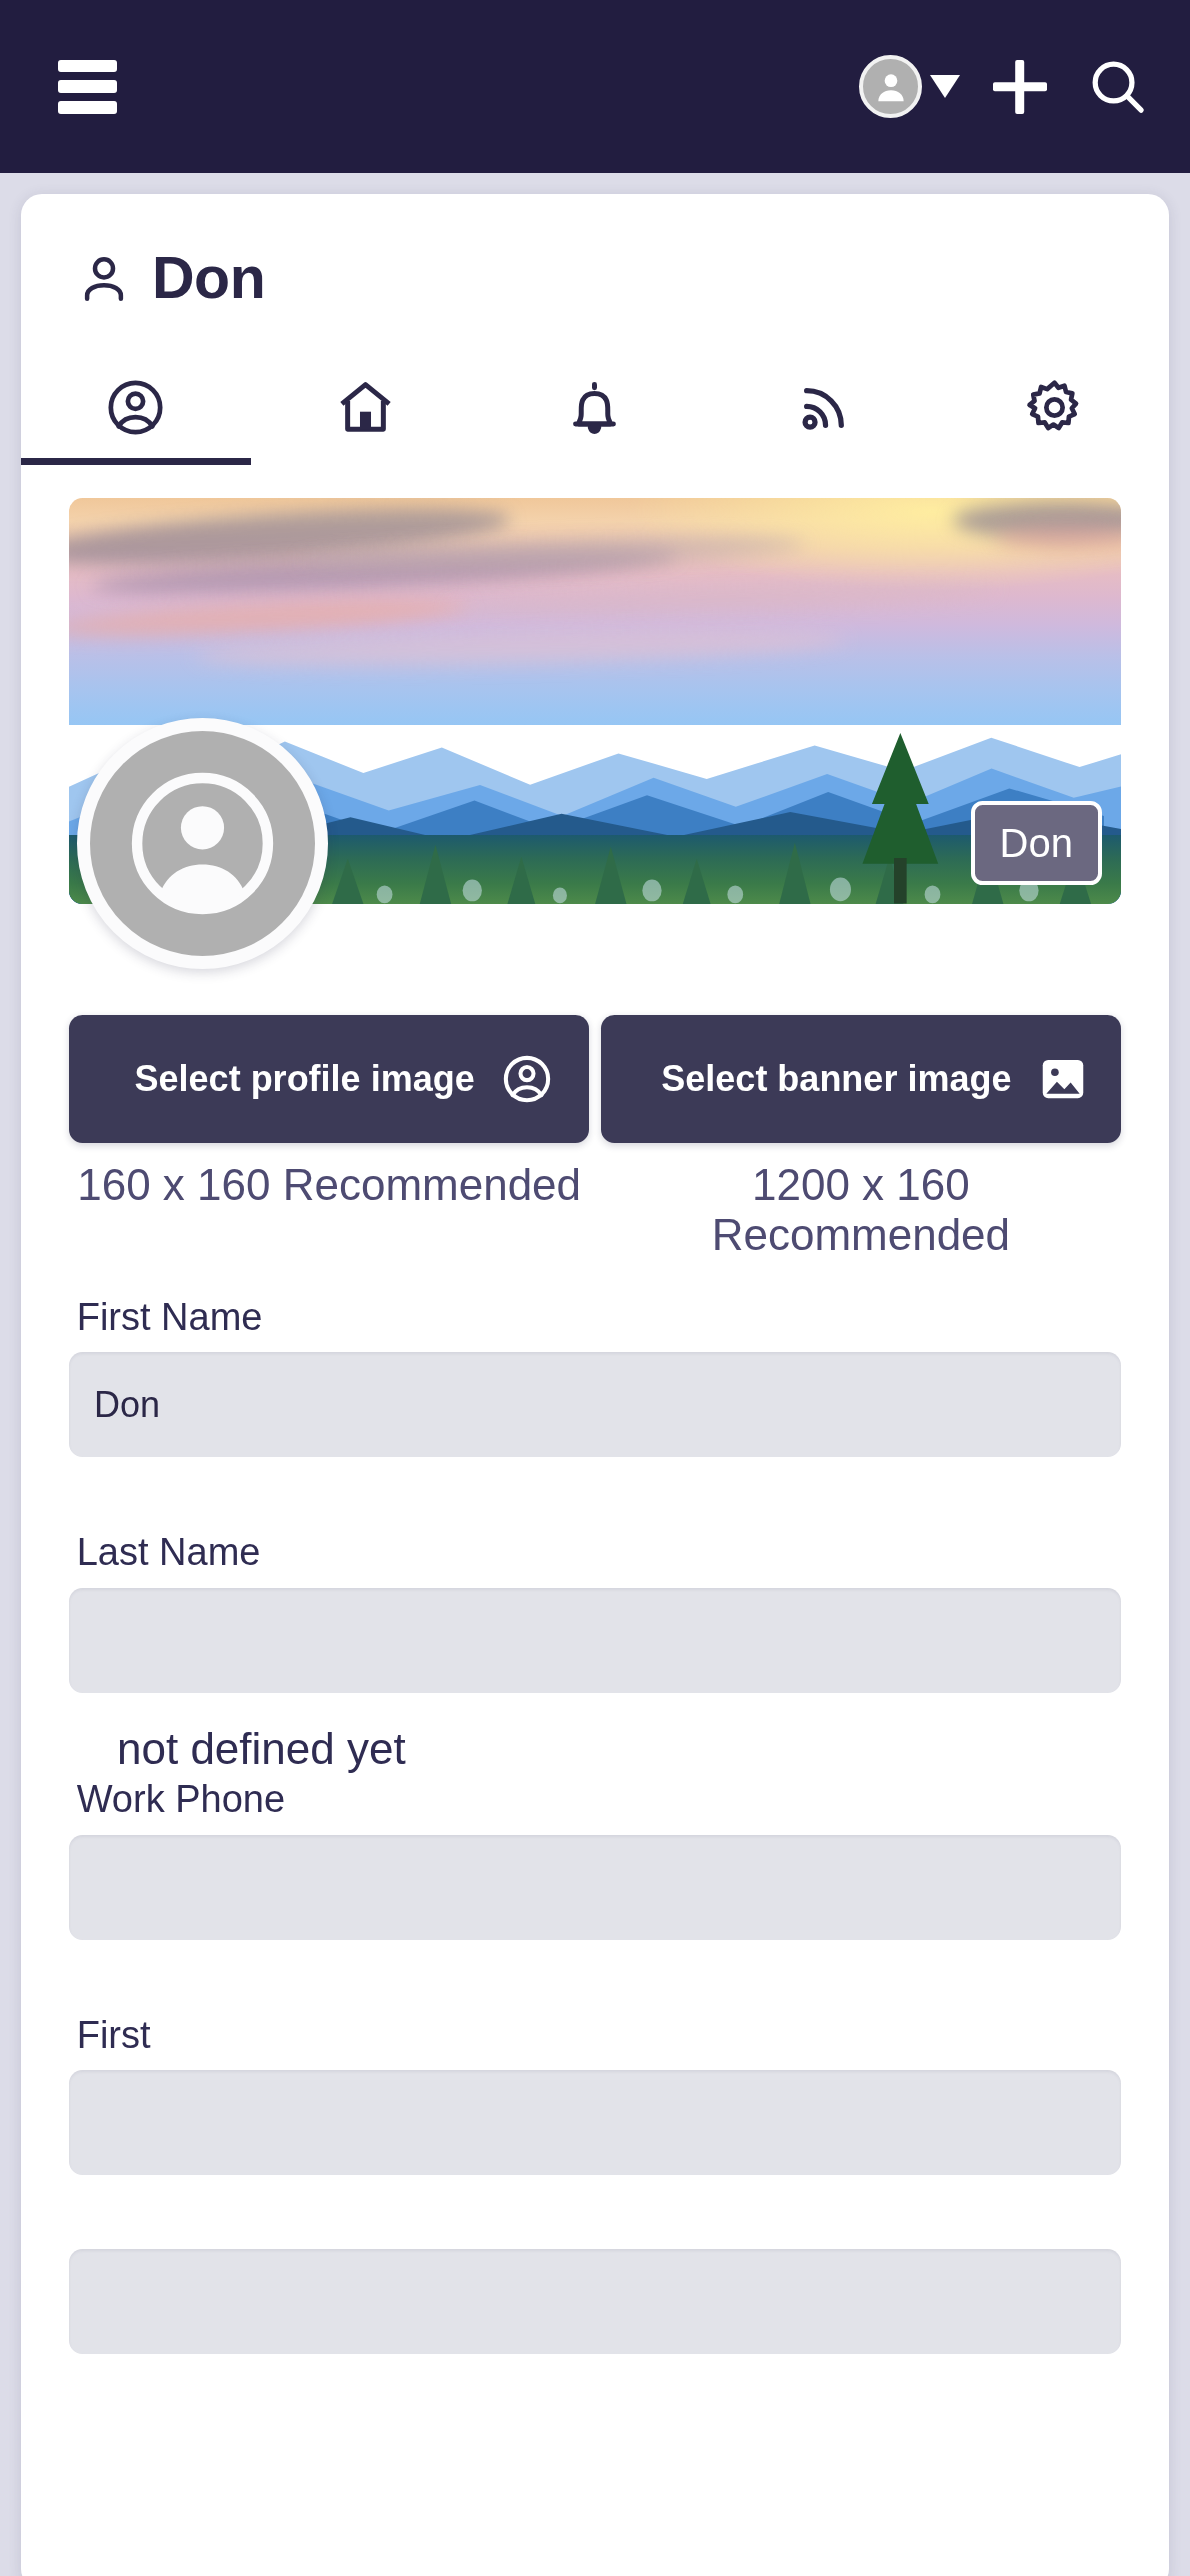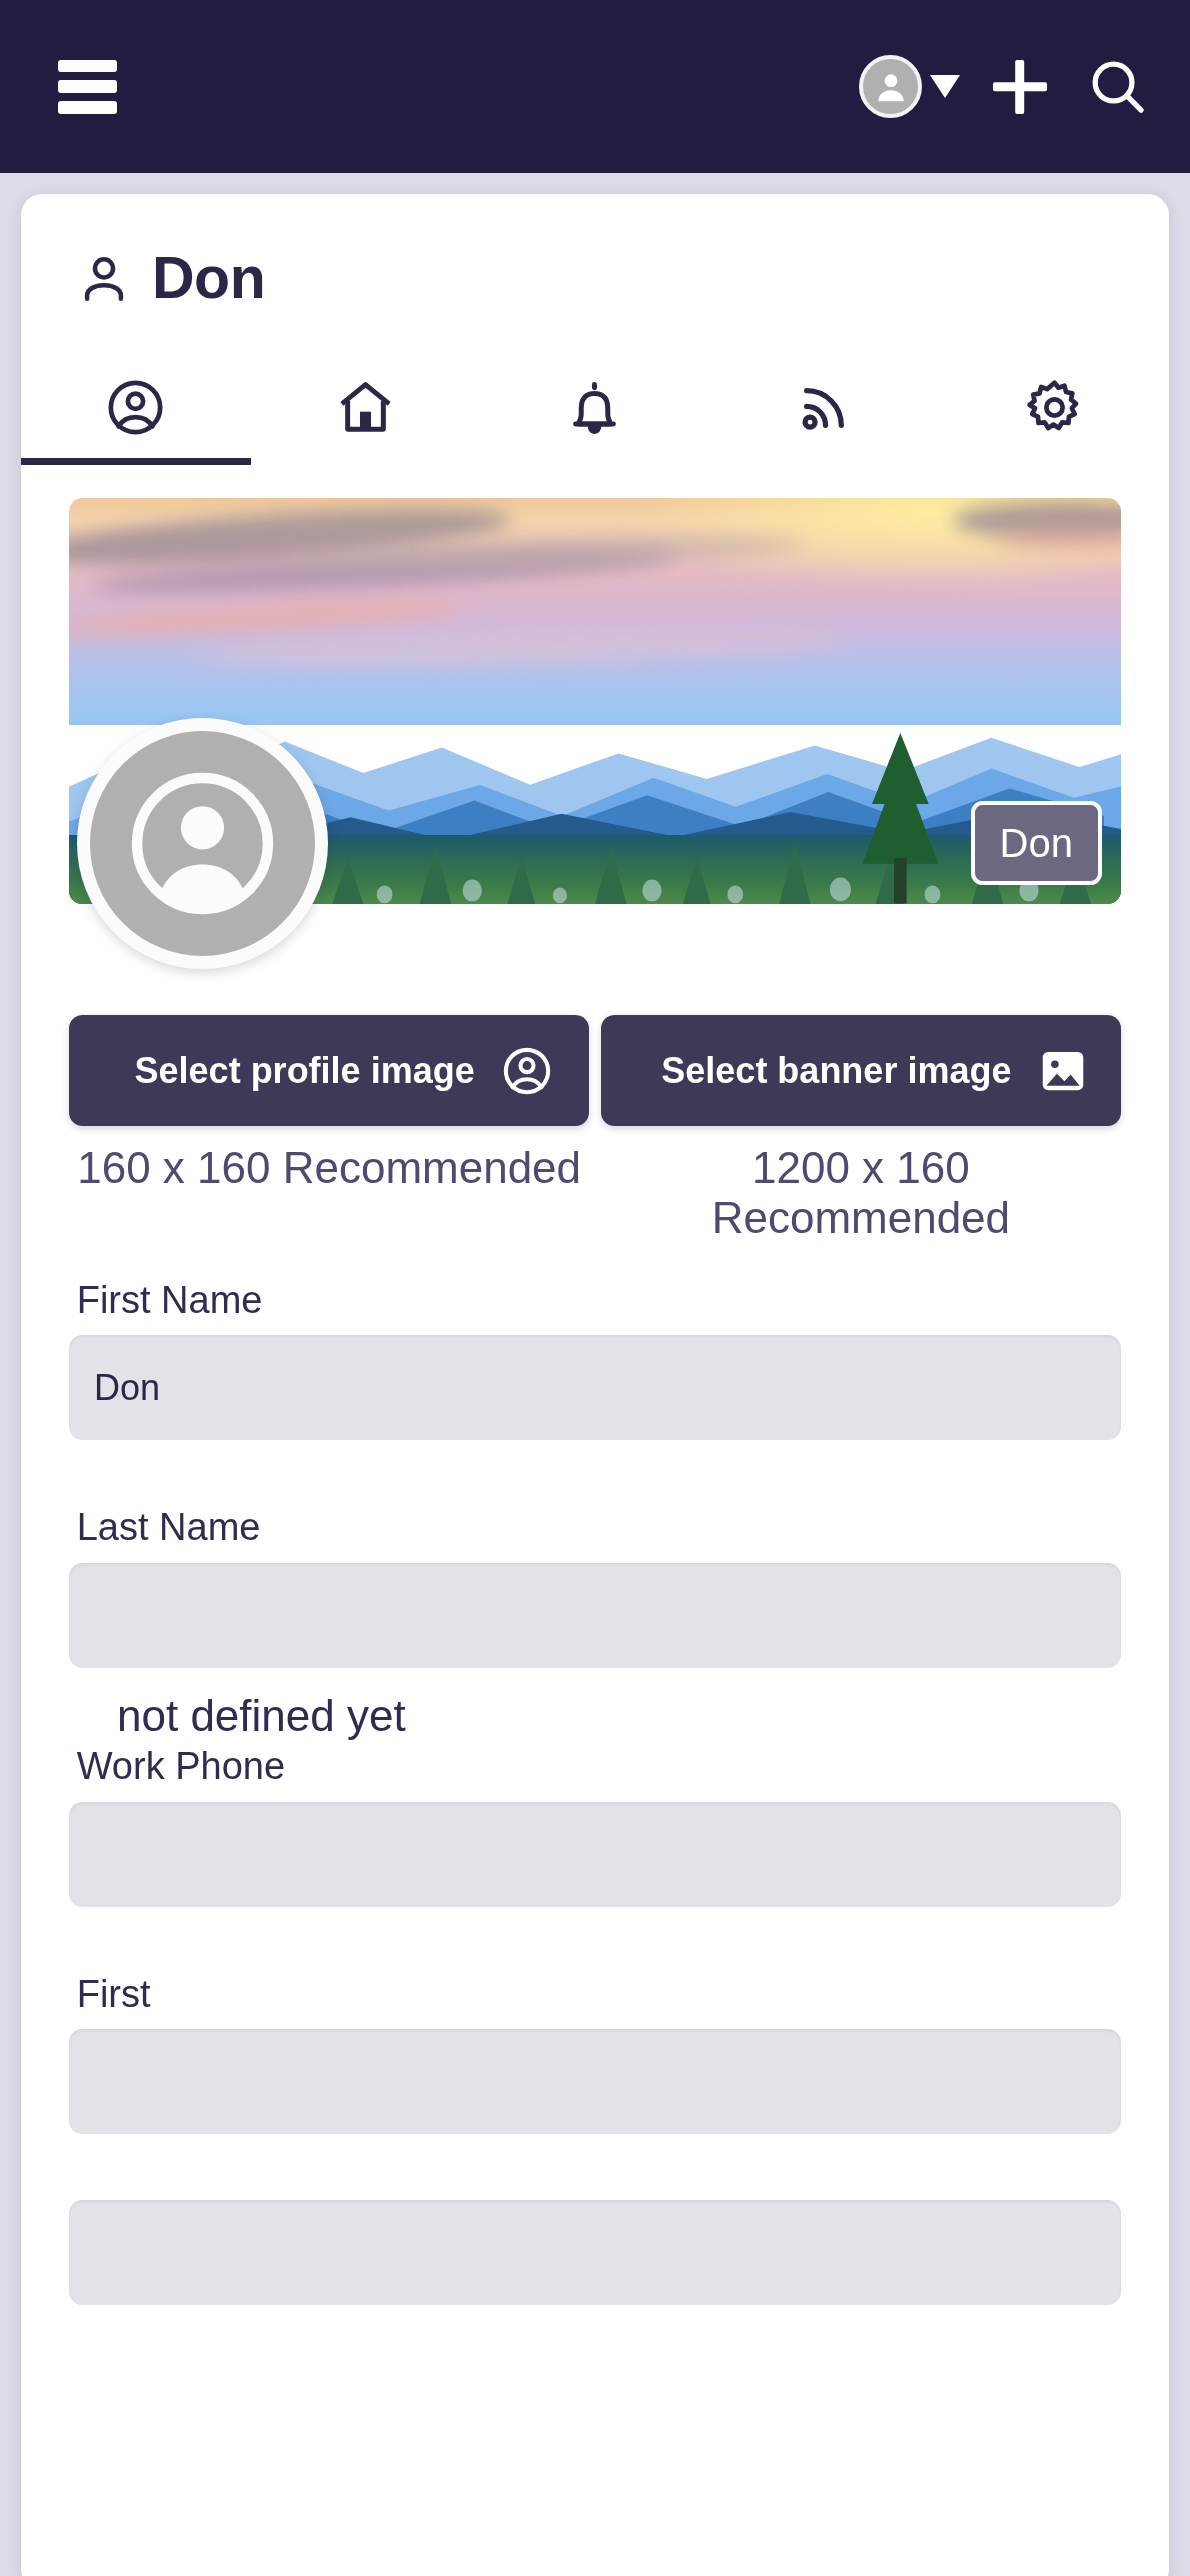--- a/index.html
+++ b/index.html
@@ -211,21 +211,21 @@
     gap: 11.5px;
     margin: 111px 48px 0 48px;
   }
   .img-btn {
     flex: 1;
     background: #3c3a57;
     border-radius: 13.4px;
     color: #ffffff;
     font-size: 36px;
     font-weight: bold;
-    height: 111px;
+    height: 128px;
     display: flex;
     align-items: center;
     justify-content: center;
     gap: 25px;
     cursor: pointer;
     box-shadow: 0 2.9px 7.7px rgba(40,40,70,0.18);
     padding-left: 30px;
   }
   .img-hints {
     display: flex;
@@ -234,21 +234,21 @@
   }
   .img-hint {
     flex: 1;
     text-align: center;
     font-size: 44px;
     color: #4e4b72;
   }
 
   
   .form { padding: 36px 48px 58px 48px; }
-  .field { margin-bottom: 14px; }
+  .field { margin-bottom: 22px; }
   .field-label {
     font-size: 38px;
     color: #2f2c52;
     padding: 0 0 13.4px 7.7px;
   }
   .field-input {
     background: #e2e3e9;
     border: none;
     border-radius: 13.4px;
     height: 105px;

